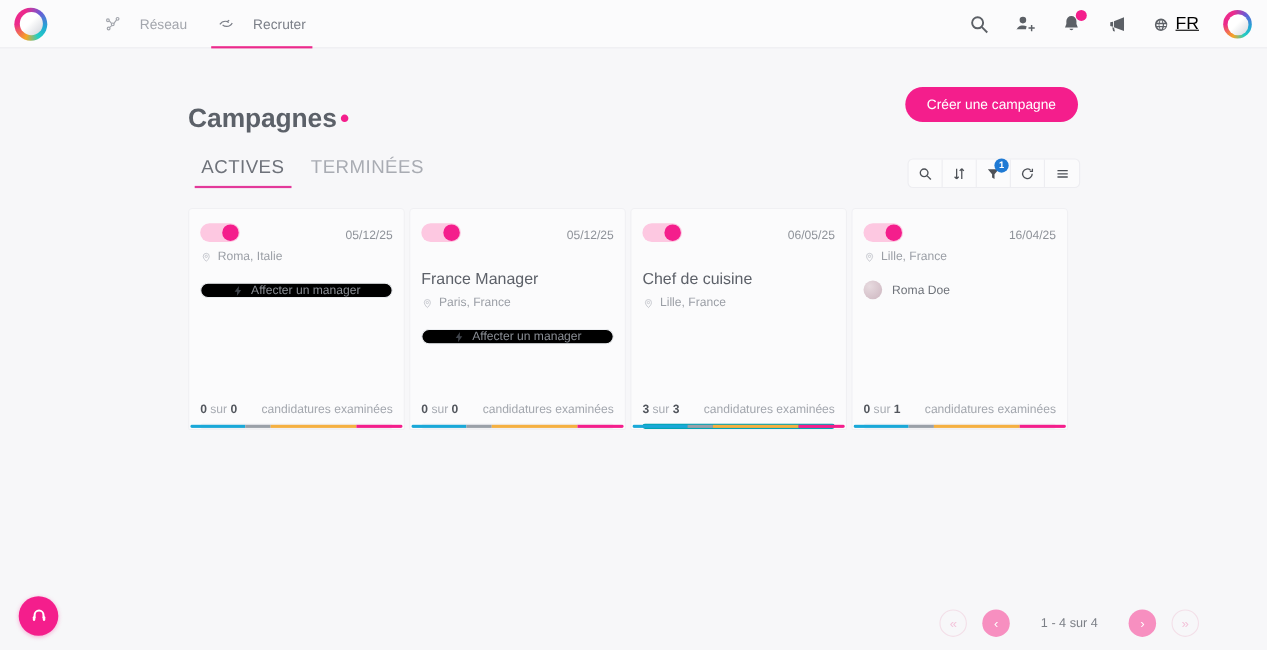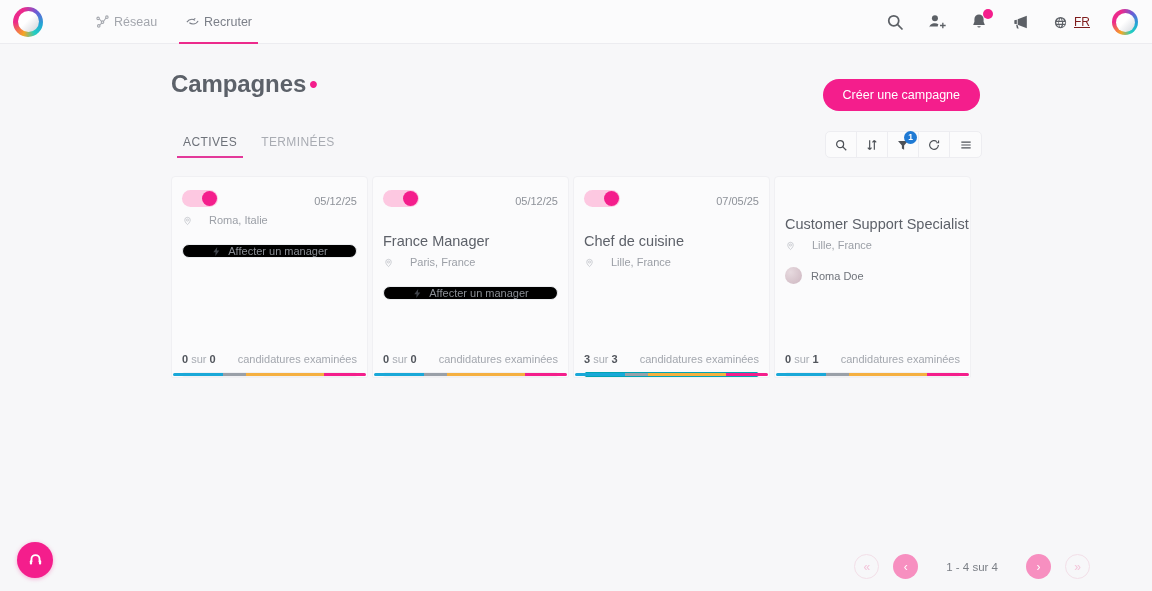--- a/index.html
+++ b/index.html
@@ -26,21 +26,21 @@
                 #ec2a8c 140deg, #6a5bd6 200deg, #23a6d5 260deg, #23cfc2 310deg, #f6a623 360deg);
     display: flex; align-items: center; justify-content: center;
     flex: none;
   }
   .logo-inner {
     width: 21px; height: 21px; border-radius: 50%;
     background: linear-gradient(135deg,#ffffff 45%, #cfd2d8 100%);
   }
   .navlinks { display: flex; align-items: center; margin-left: 38px; height: 44px; }
   .navitem {
-    display: flex; align-items: center; gap: 4px;
+    display: flex; align-items: center; gap: 17px;
     height: 44px; padding: 0 14px;
     color: #a3a6ad; font-size: 12.5px;
     cursor: pointer; position: relative;
   }
   .navitem.active { color: #7b7f88; align-items: center; }
   .navitem.active::after {
     content: ""; position: absolute; left: 8px; right: 8px; bottom: 0;
     height: 2px; background: #ec2a8c;
   }
   .navicon { width: 15px; height: 15px; display: block; flex: none; }
@@ -52,58 +52,59 @@
   }
   .ticon { position: relative; width: 20px; height: 20px; cursor: pointer; color: #5c6066; }
   .ticon svg { width: 20px; height: 20px; display: block; }
   .bell-badge {
     position: absolute; right: -4px; top: -3px;
     width: 10px; height: 10px; border-radius: 50%;
     background: #f41e8c;
   }
   .lang { display: flex; align-items: center; gap: 6px; cursor: pointer; color: #5c6066; }
   .lang svg { width: 15px; height: 15px; display: block; }
-  .lang span { font-size: 12px; color: #7f1d1d; text-decoration: underline; }
+  .lang span { font-size: 16px; color: #000000; text-decoration: underline; }
   .avatar-top {
     width: 26px; height: 26px; border-radius: 50%;
     background: conic-gradient(from 200deg, #f6a623 0deg, #ec2a8c 70deg,
                 #ec2a8c 140deg, #6a5bd6 200deg, #23a6d5 260deg, #23cfc2 310deg, #f6a623 360deg);
     display: flex; align-items: center; justify-content: center; cursor: pointer;
   }
   .avatar-top-inner {
     width: 19px; height: 19px; border-radius: 50%;
     background: linear-gradient(135deg,#ffffff 45%, #d3d6dc 100%);
   }
 
   
   .page { position: relative; padding: 0 0 0 0; }
   .page-head {
     display: flex; align-items: flex-start; justify-content: space-between;
     padding: 26px 172px 0 171px;
   }
   .page-title {
     font-size: 24px; font-weight: bold; color: #5c6169;
     letter-spacing: -0.1px;
+    margin-top: 24px;
   }
   .page-title .dot { color: #f41e8c; font-size: 24px; margin-left: 3px; }
   .create-btn {
     background: #f41e8c; color: #ffffff;
     border: none; border-radius: 18px;
     height: 32px; padding: 0 20px;
     font-size: 12.5px; font-family: "Liberation Sans", sans-serif;
     cursor: pointer; margin-top: 9px;
   }
 
   .tabs-row {
     display: flex; align-items: flex-end; justify-content: space-between;
     padding: 0 170px 0 171px; margin-top: 20px;
   }
   .tabs { display: flex; align-items: flex-end; gap: 0; }
   .tab {
-    font-size: 12px; letter-spacing: 0.4px; color: #a9acb3;
+    font-size: 17px; letter-spacing: 0.4px; color: #a9acb3;
     padding: 0 12px 9px 12px; cursor: pointer; position: relative;
   }
   .tab.active { color: #6e727a; }
   .tab.active::after {
     content: ""; position: absolute; left: 6px; right: 6px; bottom: 0;
     height: 2px; background: #e3399a;
   }
 
   .toolbar {
     display: flex; align-items: center;
@@ -149,21 +150,21 @@
     position: absolute; right: 1px; top: 1px;
     width: 15px; height: 15px; border-radius: 50%;
     background: #f41e8c;
   }
   .card-date { font-size: 11px; color: #8e9299; }
   .card-title {
     margin-top: 26px; font-size: 14.5px; color: #5d6169;
     white-space: nowrap;
   }
   .card-loc {
-    display: flex; align-items: center; gap: 16px;
+    display: flex; align-items: center; gap: 5px;
     margin-top: 7px; font-size: 11px; color: #9b9fa6;
   }
   .card-loc svg { width: 11px; height: 11px; display: block; color: #c3c6cc; flex:none;}
   .assign-btn {
     margin-top: 18px; height: 14px; width: 100%;
     border: 1px solid #eceef1; border-radius: 14px;
     background: #000000; color: #8a8e95; font-size: 11px;
     display: flex; align-items: center; justify-content: center; gap: 6px;
     cursor: pointer; font-family: "Liberation Sans", sans-serif;
   }
@@ -430,21 +431,21 @@
           <i style="background: rgb(245, 176, 65); width: 40%;"></i>
           <i style="background: rgb(244, 30, 140); width: 22%;"></i>
         </div>
     </div>
 
     <div class="card">
       <div class="card-top">
         <div class="toggle">
           <div class="toggle-knob"></div>
         </div>
-        <div class="card-date">07/05/25</div>
+        <div class="card-date">06/05/25</div>
       </div>
       <div class="card-title">Chef de cuisine</div>
       <div class="card-loc">
         <svg viewBox="0 0 24 24" fill="none" stroke="currentColor" stroke-width="1.8">
           <path d="M12 21s6-5.3 6-10a6 6 0 10-12 0c0 4.7 6 10 6 10z"></path>
             <circle cx="12" cy="11" r="2.3"></circle>
         </svg>
         <span>Lille, France</span>
       </div>
       <div class="card-foot">
@@ -462,21 +463,26 @@
       </div>
       <div class="segbar">
           <i style="background: rgb(26, 168, 216); width: 26%;"></i>
           <i style="background: rgb(154, 160, 168); width: 12%;"></i>
           <i style="background: rgb(245, 176, 65); width: 40%;"></i>
           <i style="background: rgb(244, 30, 140); width: 22%;"></i>
         </div>
     </div>
 
     <div class="card">
-      <div class="card-title">Customer Support Specialist</div>
+      <div class="card-top">
+        <div class="toggle">
+          <div class="toggle-knob"></div>
+        </div>
+        <div class="card-date">16/04/25</div>
+      </div>
       <div class="card-loc">
         <svg viewBox="0 0 24 24" fill="none" stroke="currentColor" stroke-width="1.8">
           <path d="M12 21s6-5.3 6-10a6 6 0 10-12 0c0 4.7 6 10 6 10z"></path>
             <circle cx="12" cy="11" r="2.3"></circle>
         </svg>
         <span>Lille, France</span>
       </div>
       <div class="manager">
         <div class="manager-av pinkish"></div>
         <div class="manager-name">Roma Doe</div>

